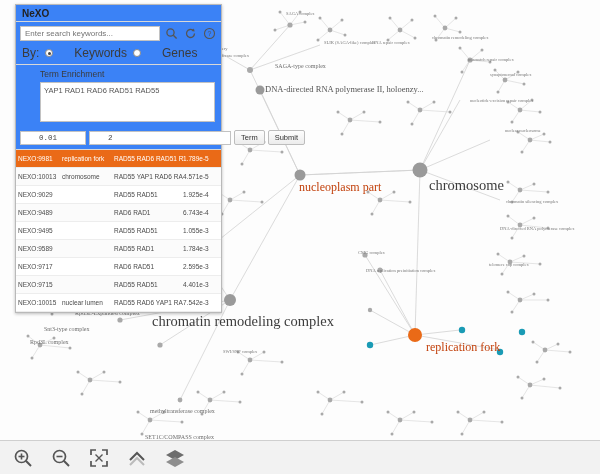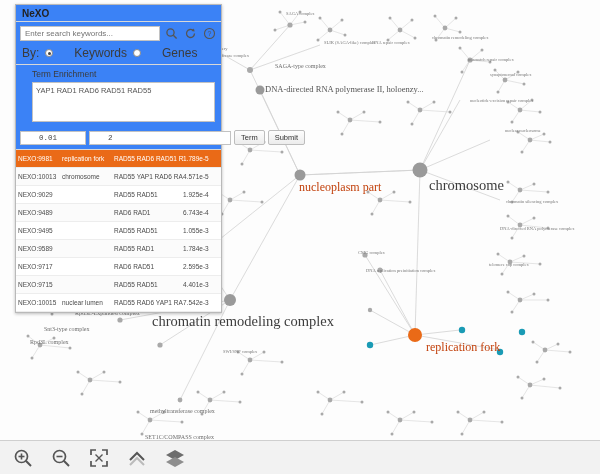--- a/index.html
+++ b/index.html
@@ -121,21 +121,21 @@
   .radio.checked::after {
     content: "";
     position: absolute;
     left: 1.5px; top: 1.5px;
     width: 3px; height: 3px;
     border-radius: 50%;
     background: #444;
   }
 
   #term-section {
-    padding: 4px 6px 4px 16px;
+    padding: 4px 6px 4px 24px;
   }
   #term-label {
     font-size: 8.5px;
     color: #3b3b3b;
     margin-bottom: 3px;
   }
   #term-textarea {
     width: 100%;
     height: 40px;
     border: 1px solid #c2c2c2;

